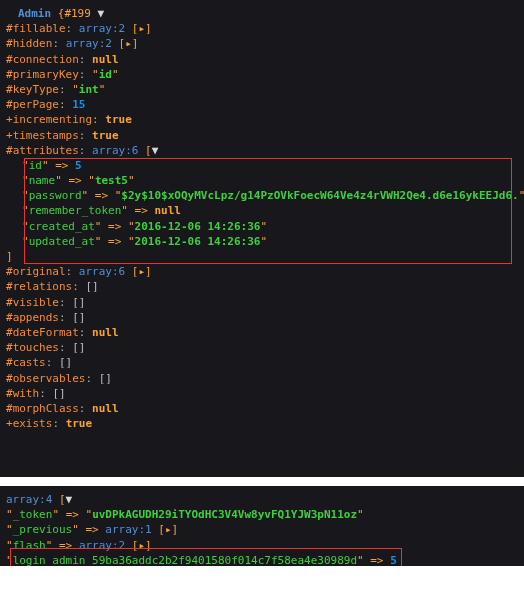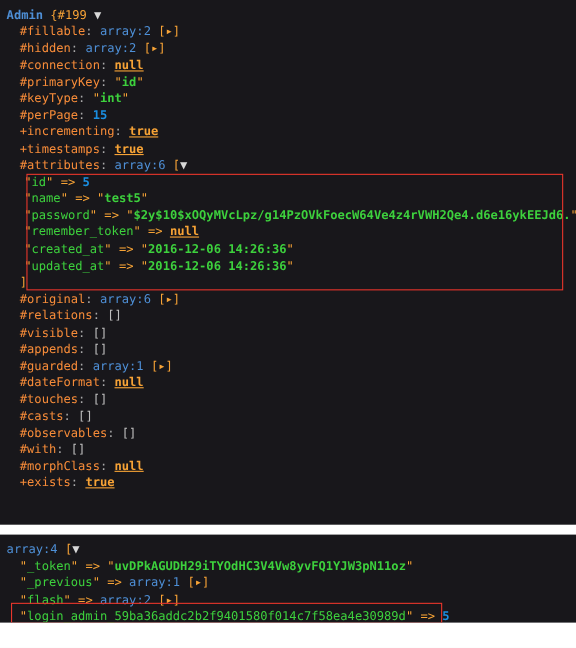--- a/index.html
+++ b/index.html
@@ -22,33 +22,33 @@
     position: relative;
     overflow: hidden;
   }
   #dump-model { height: 477px; box-sizing: border-box; }
   #dump-session { height: 80px; box-sizing: border-box; margin-top: 9px; }
   .ln {
     white-space: pre;
     padding-left: 6px;
     height: 15.2px;
   }
-  .indent1 { padding-left: 18px; }
+  .indent1 { padding-left: 6px; }
   .indent2 { padding-left: 22px; }
   
-  .cls      { color: #4e8fd6; font-weight: bold; }
+  .cls      { color: #4e8fd6; font-weight: bold; margin-left: 12px; }
   .brace    { color: #f7a336; }
   .prop     { color: #f78c39; }
   .propvis  { color: #f78c39; }
   .punc     { color: #a9a9a9; }
   .type     { color: #4e8fd6; }
   .num      { color: #1a8fe3; font-weight: bold; }
   .str      { color: #3dd13d; font-weight: bold; }
   .quote    { color: #f7a336; }
-  .kw       { color: #f7a336; font-weight: bold; text-decoration: underline; }
+  .kw       { color: #f7a336; font-weight: bold; }
   .arrow    { color: #f7a336; }
   .empty    { color: #bdbdbd; }
   .key      { color: #3dd13d; }
   .brk      { color: #f7a336; }
   .caret-big { font-size: 11px; color: #d8d8d8; }
   .hl {
     position: absolute;
     border: 1px solid #e8362c;
     box-sizing: border-box;
     pointer-events: none;
@@ -97,21 +97,20 @@
   <div class="ln indent1"><span class="brk">]</span></div>
 
   <div class="ln indent1"><span class="prop">#</span><span class="prop">original</span><span class="punc">: </span><span class="type">array:6</span> <span class="brk">[▸]</span></div>
 
   <div class="ln indent1"><span class="prop">#</span><span class="prop">relations</span><span class="punc">: </span><span class="empty">[]</span></div>
 
   <div class="ln indent1"><span class="prop">#</span><span class="prop">visible</span><span class="punc">: </span><span class="empty">[]</span></div>
 
   <div class="ln indent1"><span class="prop">#</span><span class="prop">appends</span><span class="punc">: </span><span class="empty">[]</span></div>
 
-  <div class="ln indent1"><span class="prop">#</span><span class="prop">guarded</span><span class="punc">: </span><span class="type">array:1</span> <span class="brk">[▸]</span></div>
 
 
   <div class="ln indent1"><span class="prop">#</span><span class="prop">dateFormat</span><span class="punc">: </span><span class="kw">null</span></div>
 
   <div class="ln indent1"><span class="prop">#</span><span class="prop">touches</span><span class="punc">: </span><span class="empty">[]</span></div>
 
   <div class="ln indent1"><span class="prop">#</span><span class="prop">casts</span><span class="punc">: </span><span class="empty">[]</span></div>
 
   <div class="ln indent1"><span class="prop">#</span><span class="prop">observables</span><span class="punc">: </span><span class="empty">[]</span></div>
 

